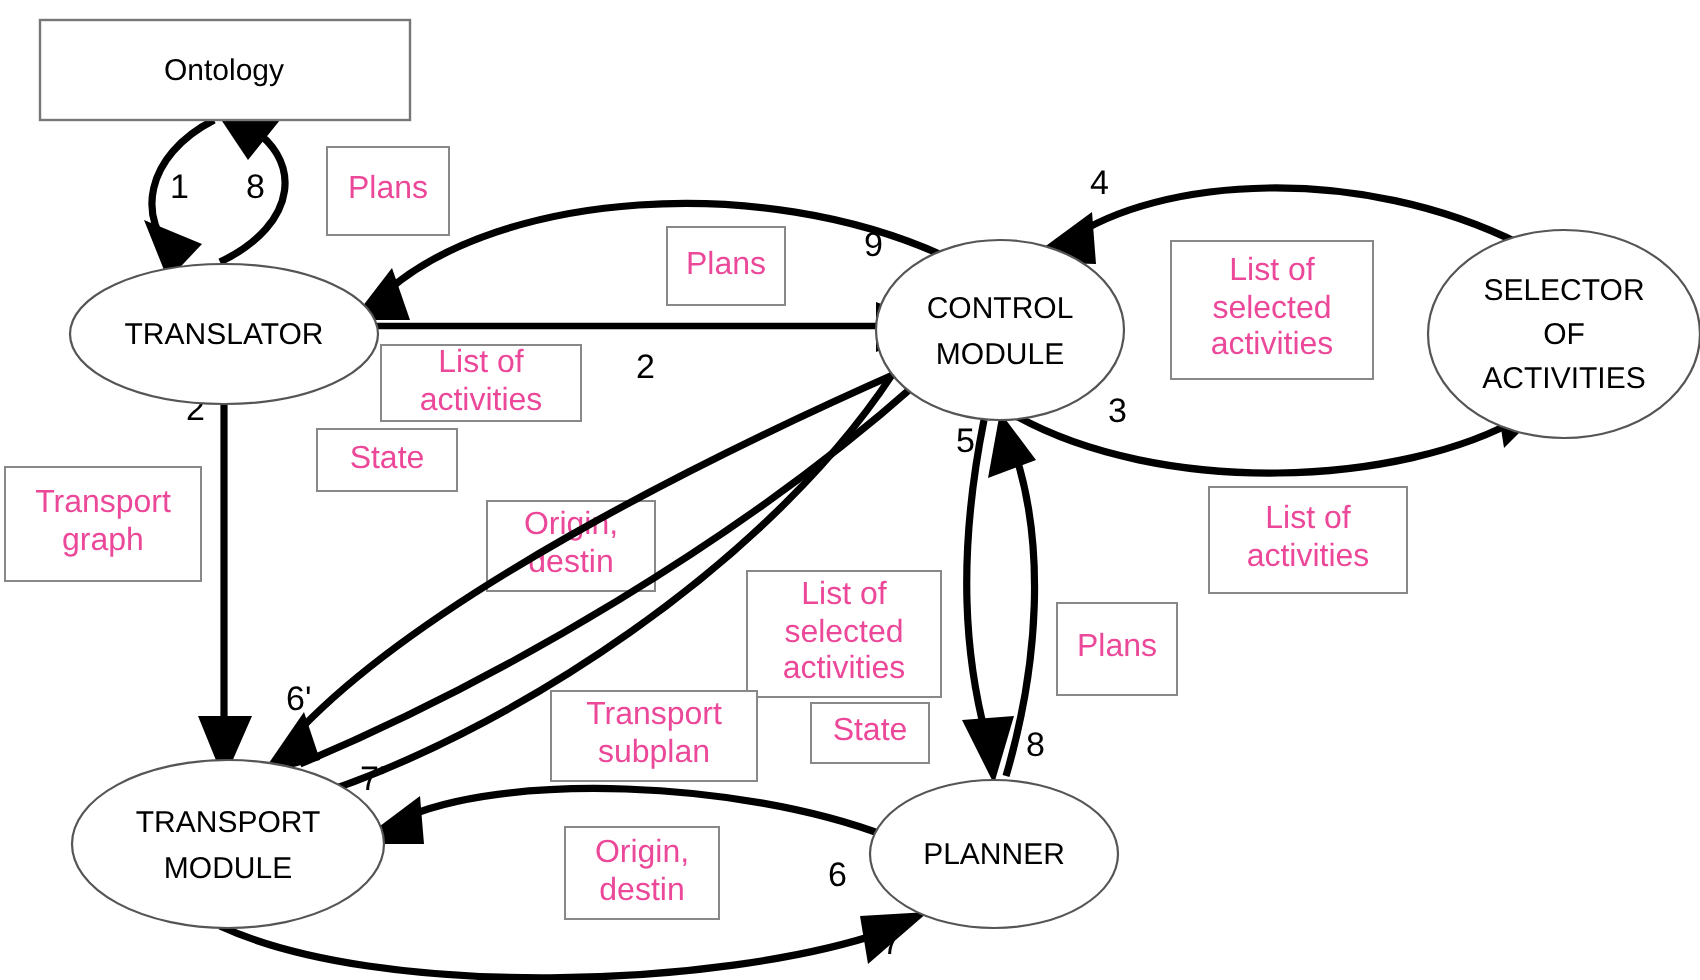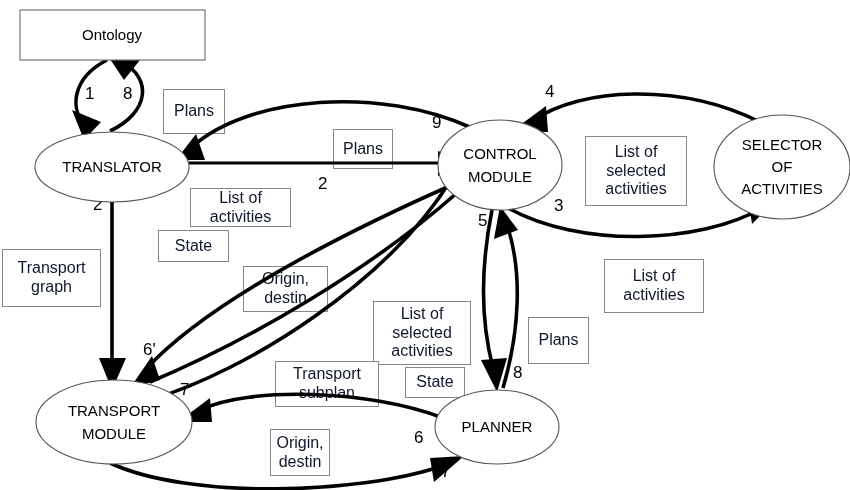--- a/index.html
+++ b/index.html
@@ -58,28 +58,27 @@
     white-space: nowrap;
     line-height: 1;
   }
   .annot-box {
     position: absolute;
     box-sizing: border-box;
     background: #ffffff;
     border: 1.2px solid #888888;
     font-family: "Liberation Sans", sans-serif;
     font-size: 16px;
-    color: #0f172a;
+    color: #ec4899;
     display: flex;
     align-items: center;
     justify-content: center;
     text-align: center;
     line-height: 1.18;
     white-space: pre-line;
-    margin-top: 16px;
   }
 </style>
 </head>
 <body>
 
 <div id="diagram-root">
 
   <svg class="layer edge-layer" viewBox="0 0 850 490">
     <defs></defs>
 
@@ -204,21 +203,21 @@
 activities</div>
   <div class="annot-box" style="left:604px; top:243px; width:100px; height:54px;">List of
 activities</div>
   <div class="annot-box" style="left:373px; top:285px; width:98px; height:64px;">List of
 selected
 activities</div>
   <div class="annot-box" style="left:405px; top:351px; width:60px; height:31px;">State</div>
   <div class="annot-box" style="left:275px; top:345px; width:104px; height:46px;">Transport
 subplan</div>
   <div class="annot-box" style="left:528px; top:301px; width:61px; height:47px;">Plans</div>
-  <div class="annot-box" style="left:270px; top:413px; width:60px; height:47px;">Origin,
+  <div class="annot-box" style="left:282px; top:413px; width:78px; height:47px;">Origin,
 destin</div>
 
   <div class="edge-num" style="left:85px;  top:85px;">1</div>
   <div class="edge-num" style="left:123px; top:85px;">8</div>
   <div class="edge-num" style="left:93px;  top:196px;">2</div>
   <div class="edge-num" style="left:318px; top:175px;">2</div>
   <div class="edge-num" style="left:432px; top:114px;">9</div>
   <div class="edge-num" style="left:545px; top:83px;">4</div>
   <div class="edge-num" style="left:554px; top:197px;">3</div>
   <div class="edge-num" style="left:478px; top:212px;">5</div>

